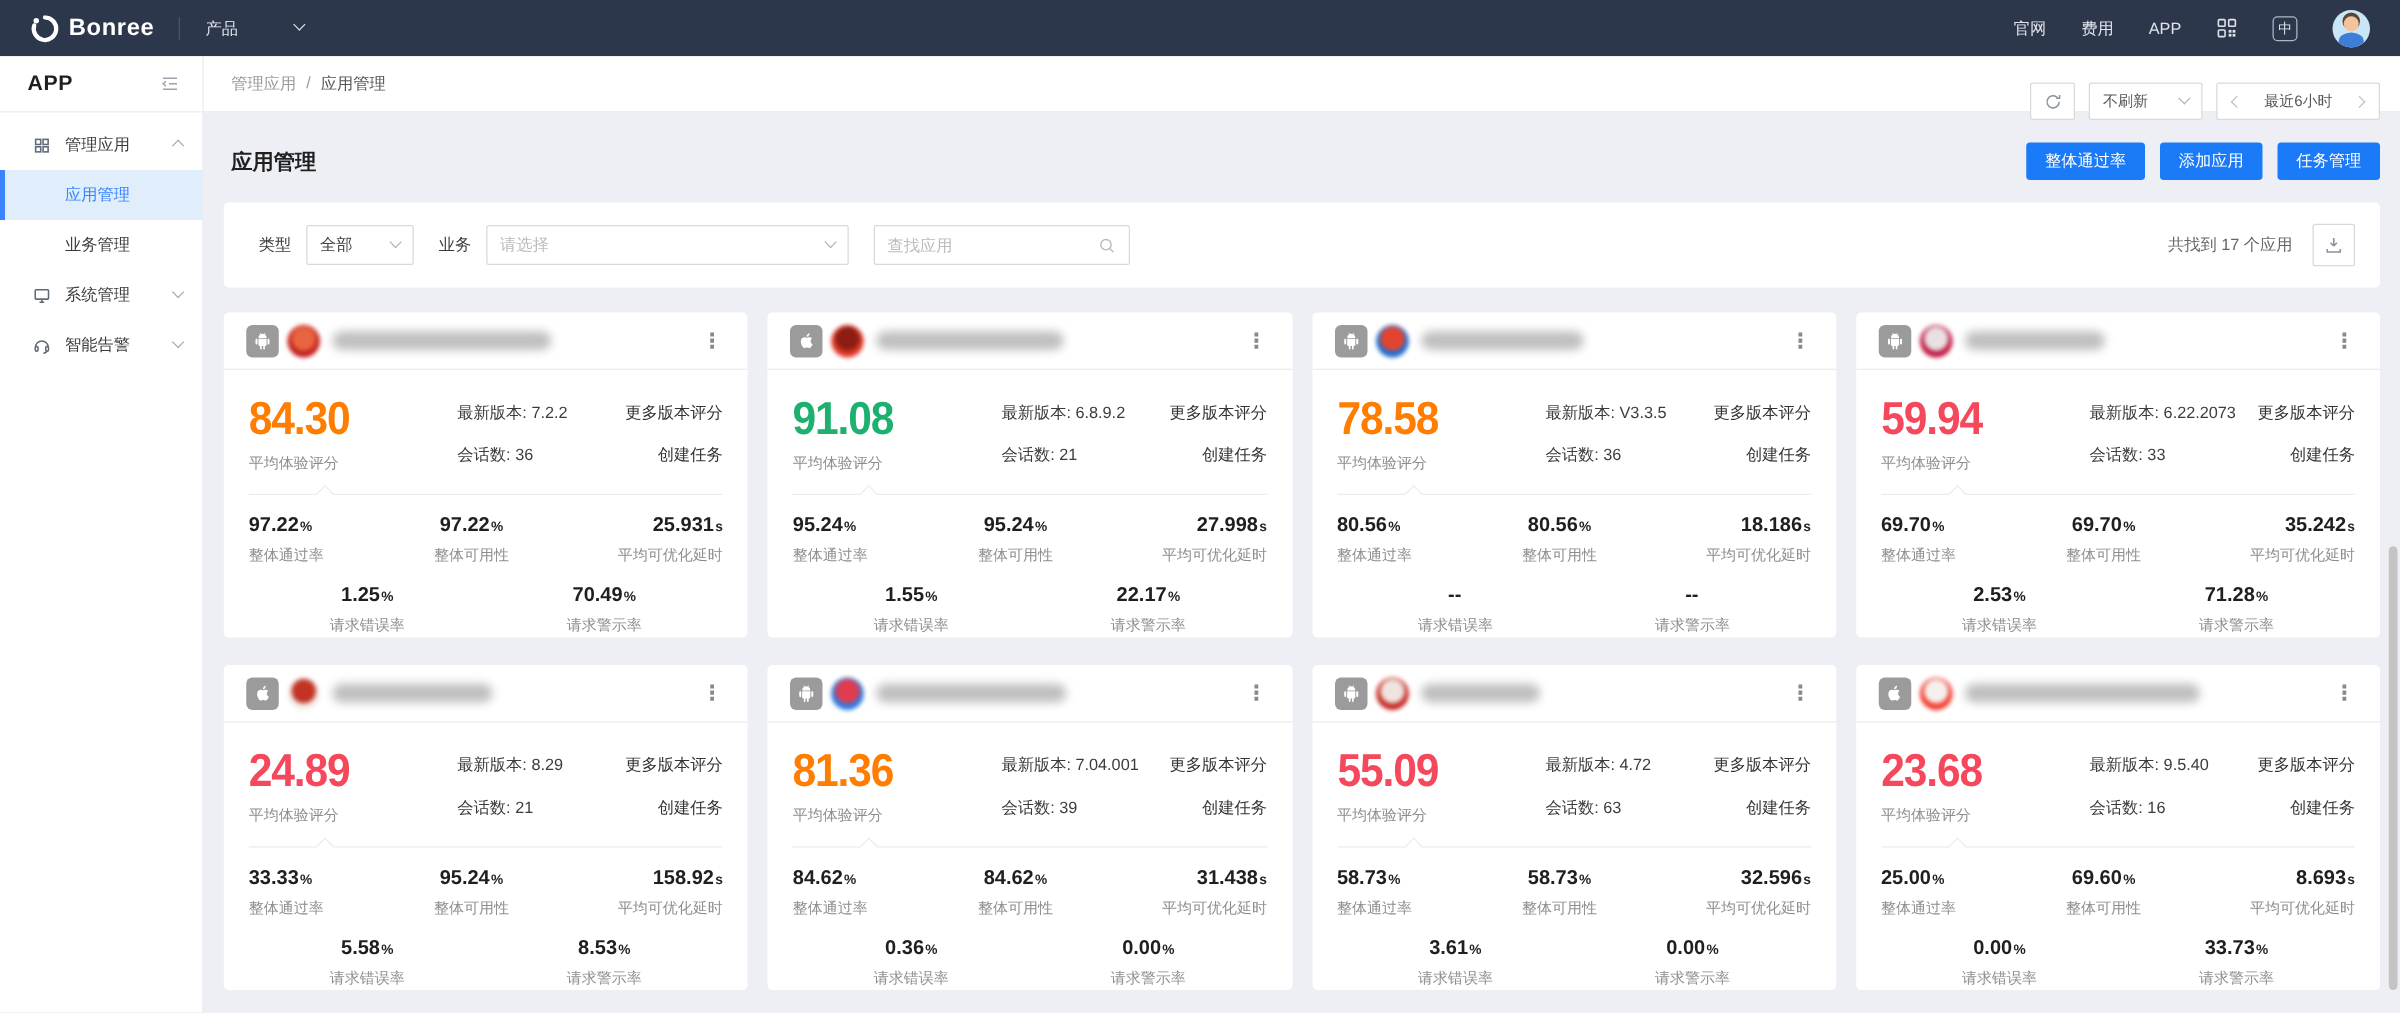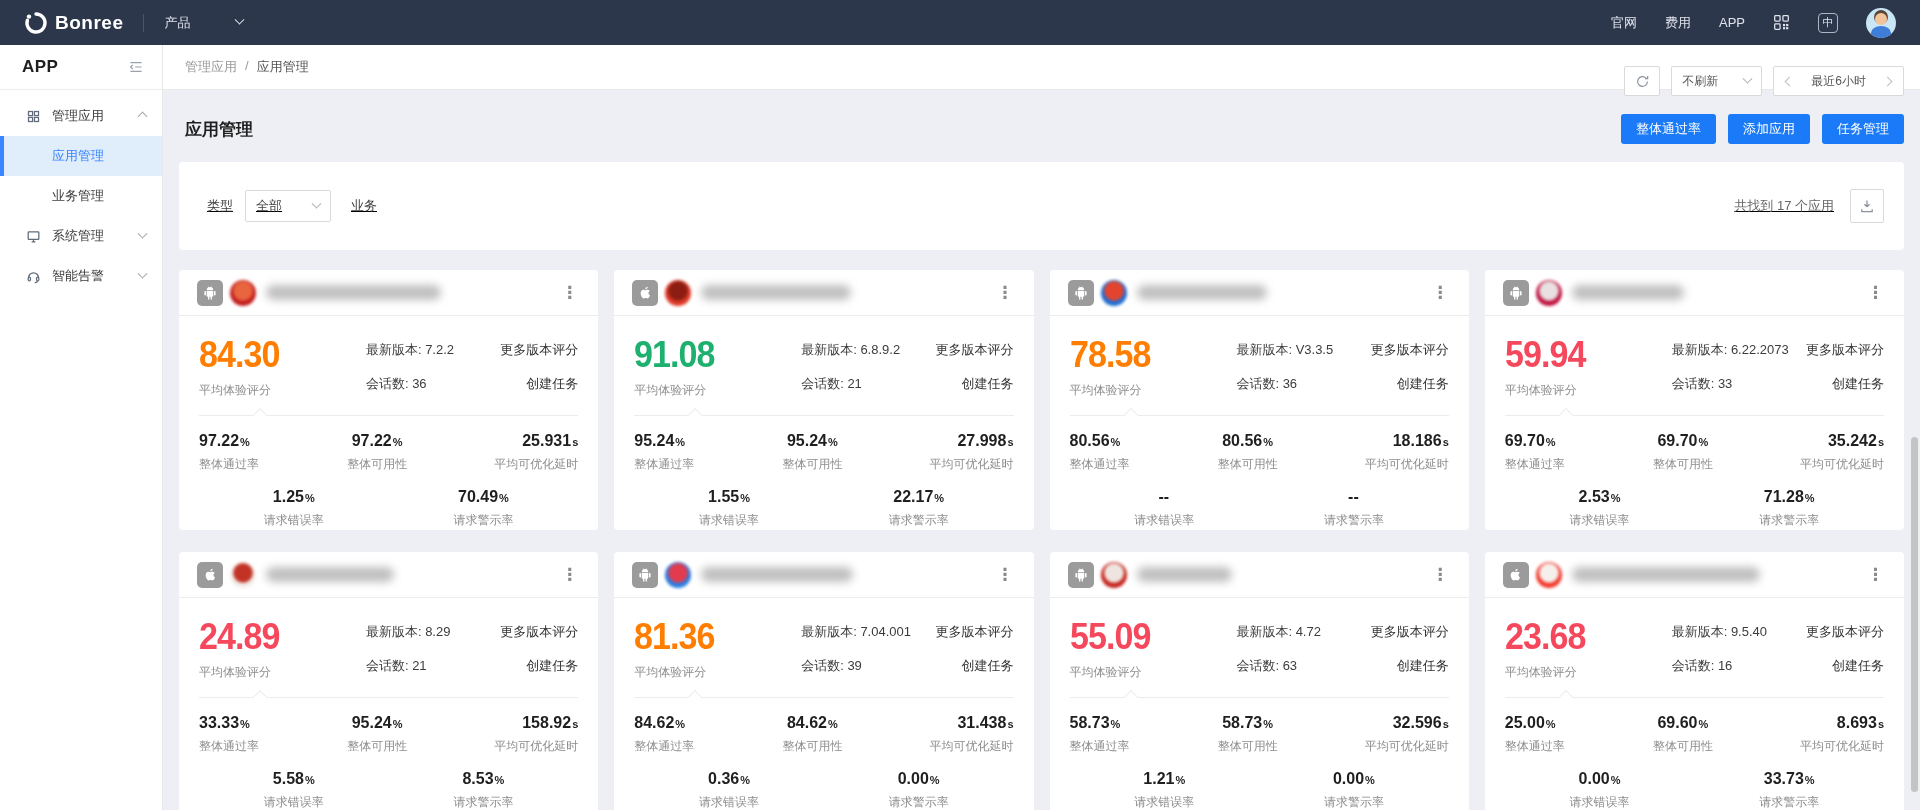--- a/index.html
+++ b/index.html
@@ -64,22 +64,22 @@
   .ctrl.range .chev { color:#c0c0c0; }
 
   
   .page-head { display:flex; align-items:center; padding:24px 16px 18px 22px; }
   .page-title { font-size:17px; font-weight:700; color:#1f1f1f; }
   .actions { margin-left:auto; display:flex; gap:12px; }
   .btn-primary { height:30px; padding:0 15px; background:#1a7af8; color:#fff; border:none;
     border-radius:3px; font-size:13px; cursor:pointer; font-family:inherit; }
 
   
-  .filter-card { margin:0 16px; background:#fff; border-radius:4px; height:88px;
-    display:flex; align-items:center; padding:0 20px; gap:12px;text-decoration:underline; }
+  .filter-card { margin:0 16px; background:#fff; border-radius:4px; height:68px;
+    display:flex; align-items:center; padding:0 20px; gap:12px; }
   .flabel { font-size:13px; color:#3c3c3c; margin-left:8px; }
   .fselect { height:32px; border:1px solid #d9d9d9; border-radius:2px; display:flex;
     align-items:center; justify-content:space-between; padding:0 10px; font-size:13px;
     cursor:pointer; background:#fff; }
   .fselect .val { color:#444; }
   .fselect .ph { color:#bcbcbc; }
   .fsearch { height:32px; width:205px; border:1px solid #d9d9d9; border-radius:2px;
     display:flex; align-items:center; padding:0 10px; background:#fff; }
   .fsearch input { border:none; outline:none; flex:1; font-size:13px; color:#444;
     font-family:inherit; min-width:0; }
@@ -256,20 +256,33 @@
       </div>
     </div>
 
     <div class="filter-card">
       <span class="flabel">类型</span>
       <div class="fselect" style="width:86px">
         <span class="val">全部</span>
         <i class="chev down"></i>
       </div>
       <span class="flabel">业务</span>
+      <div class="fselect" style="width:290px">
+        <span class="ph">请选择</span>
+        <i class="chev down"></i>
+      </div>
+      <div class="fsearch" style="margin-left:8px">
+        <input placeholder="查找应用" style="">
+        <span style="cursor:pointer">
+          <svg width="15" height="15" viewBox="0 0 20 20" fill="none" stroke="#b9b9b9" stroke-width="1.5">
+            <circle cx="9" cy="9" r="5.5"></circle>
+              <path d="M13.2 13.2L17 17"></path>
+          </svg>
+        </span>
+      </div>
       <span class="fcount">共找到 17 个应用</span>
       <div class="dl-btn">
         <svg width="16" height="16" viewBox="0 0 20 20" fill="none" stroke="#8a929c" stroke-width="1.6">
           <path d="M10 3v8M10 11l-3.2-3.2M10 11l3.2-3.2M3.5 14v3h13v-3"></path>
         </svg>
       </div>
     </div>
 
     <div class="cards" id="cards-grid">
   <div class="card">
@@ -682,21 +695,21 @@
         <div><span class="v">58.73</span><span class="u">%</span></div>
         <div class="lb">整体可用性</div>
       </div>
       <div class="stat r">
         <div><span class="v">32.596</span><span class="u">s</span></div>
         <div class="lb">平均可优化延时</div>
       </div>
     </div>
     <div class="stats2">
       <div class="stat c">
-        <div><span class="v">1.21</span><span class="u">%</span></div>
+        <div><span class="v">3.61</span><span class="u">%</span></div>
         <div class="lb">请求错误率</div>
       </div>
       <div class="stat c">
         <div><span class="v">0.00</span><span class="u">%</span></div>
         <div class="lb">请求警示率</div>
       </div>
     </div>
   </div>
 
   <div class="card">

